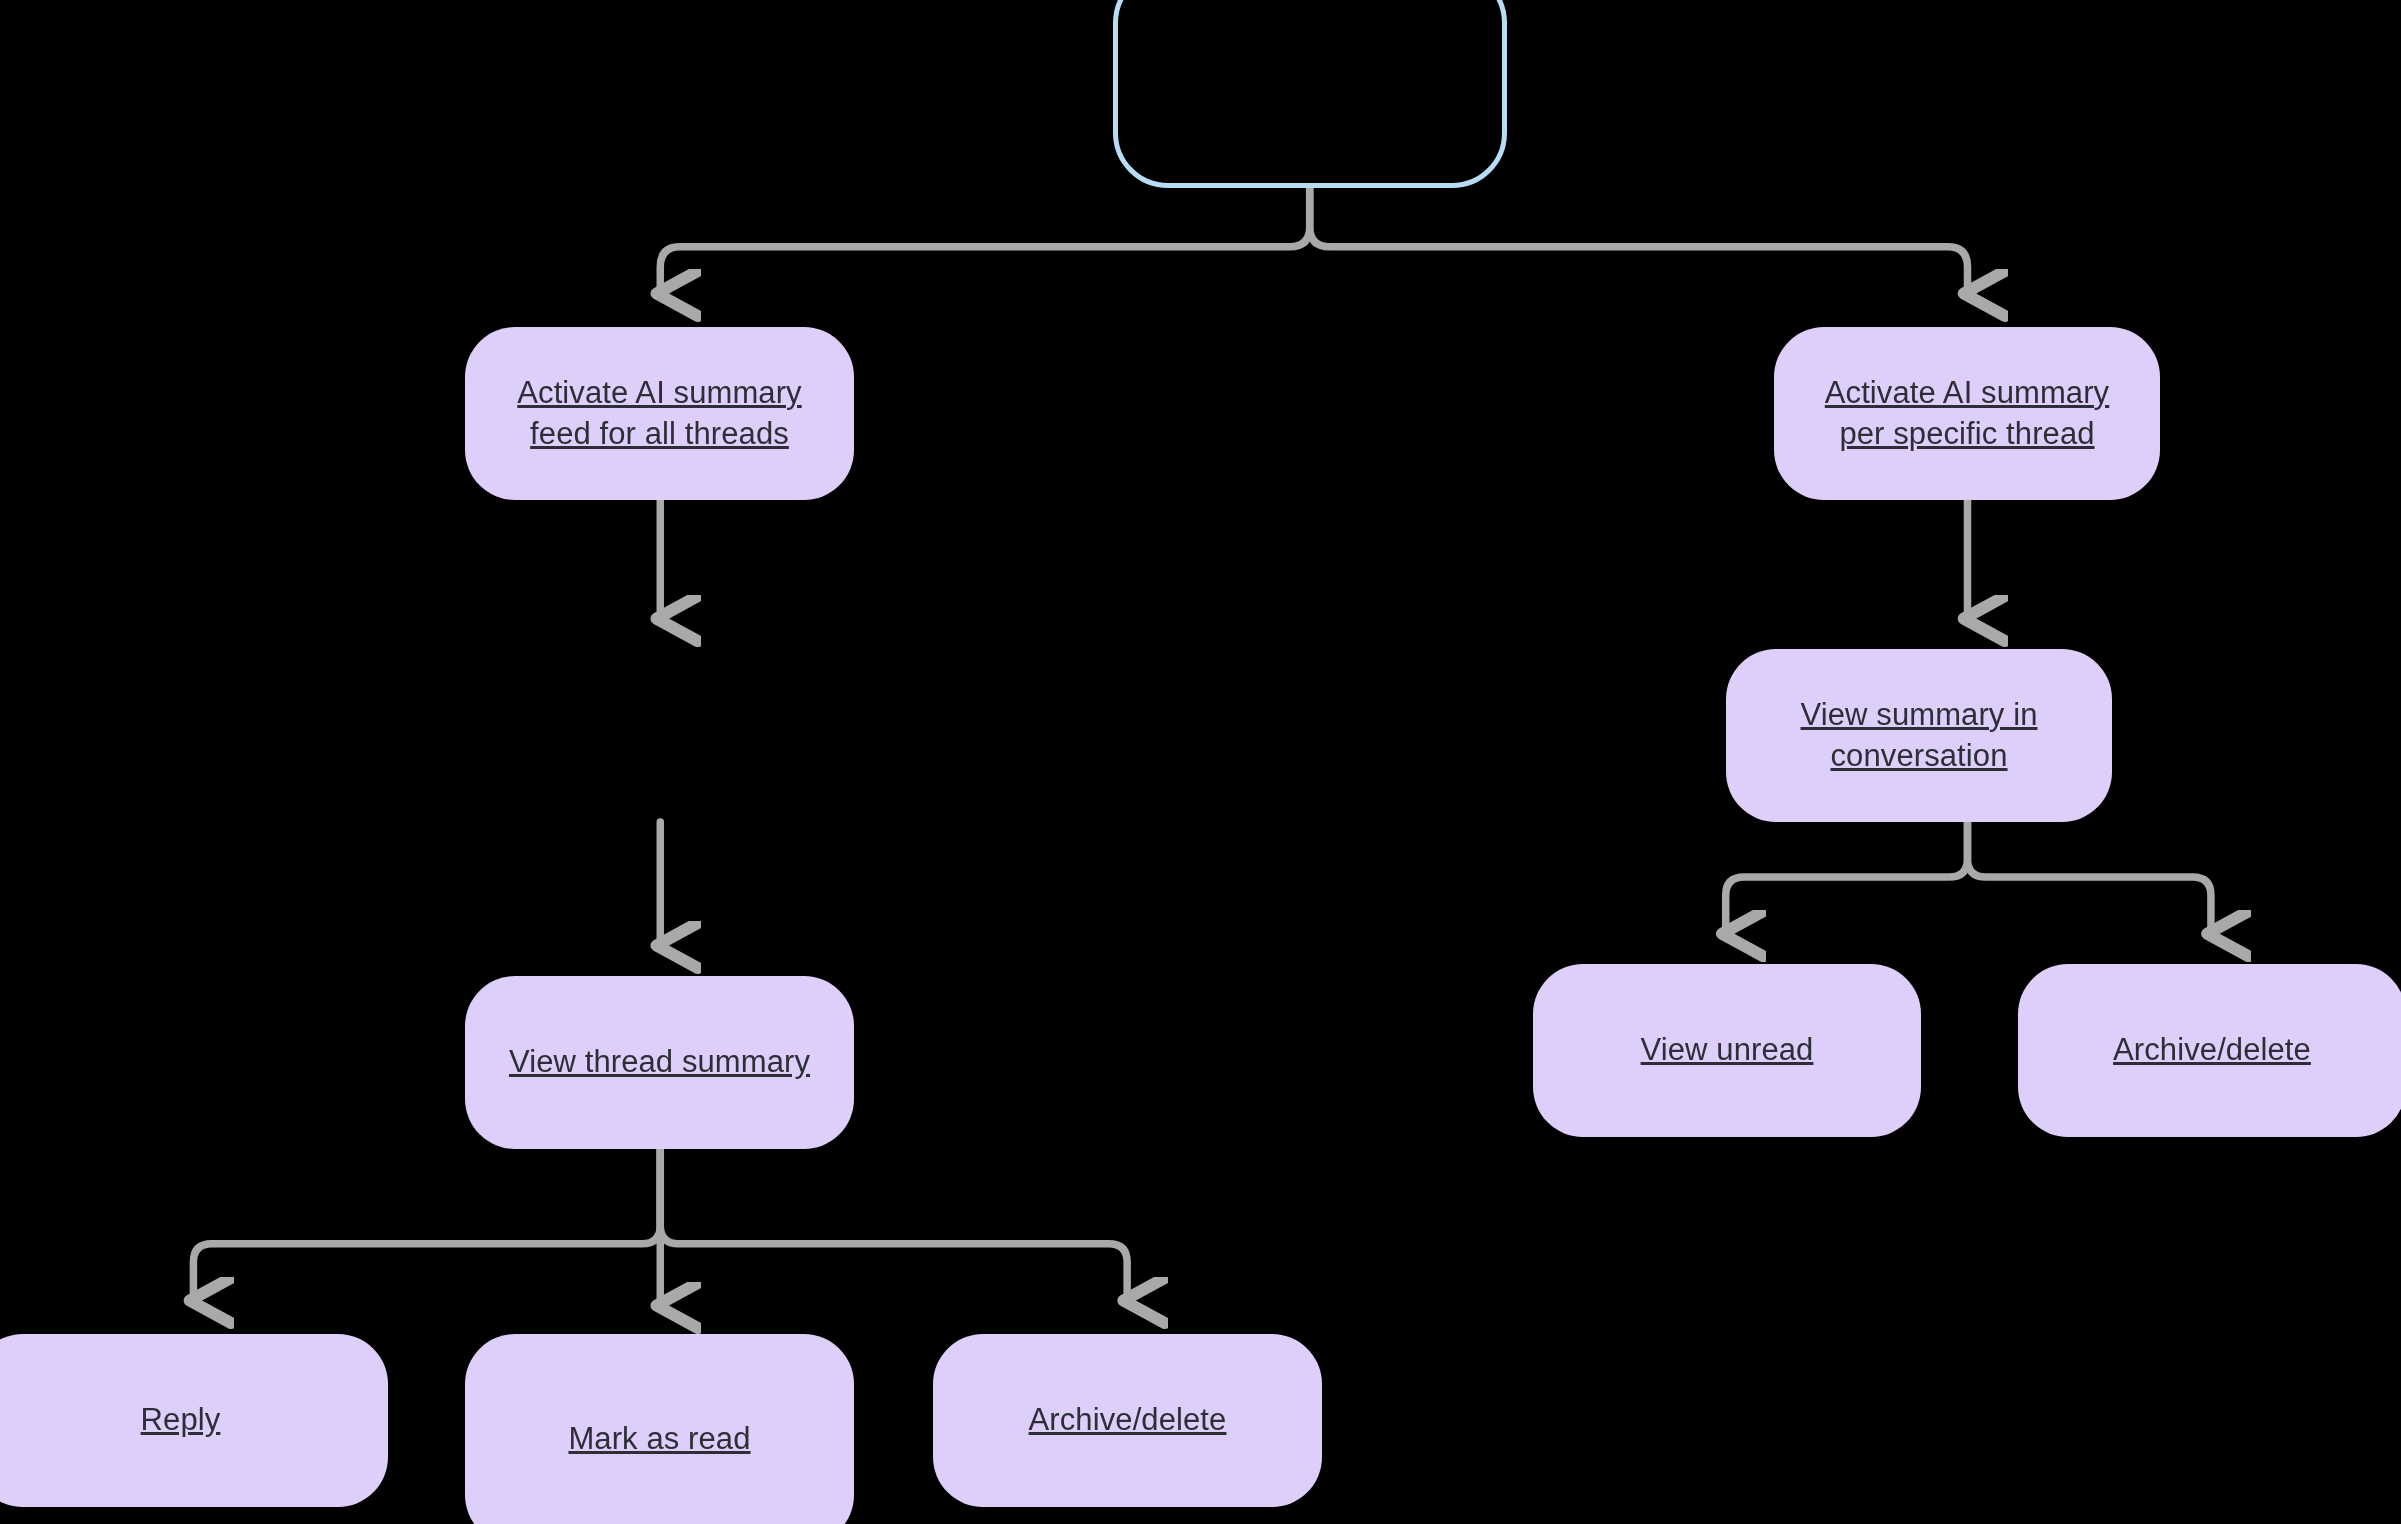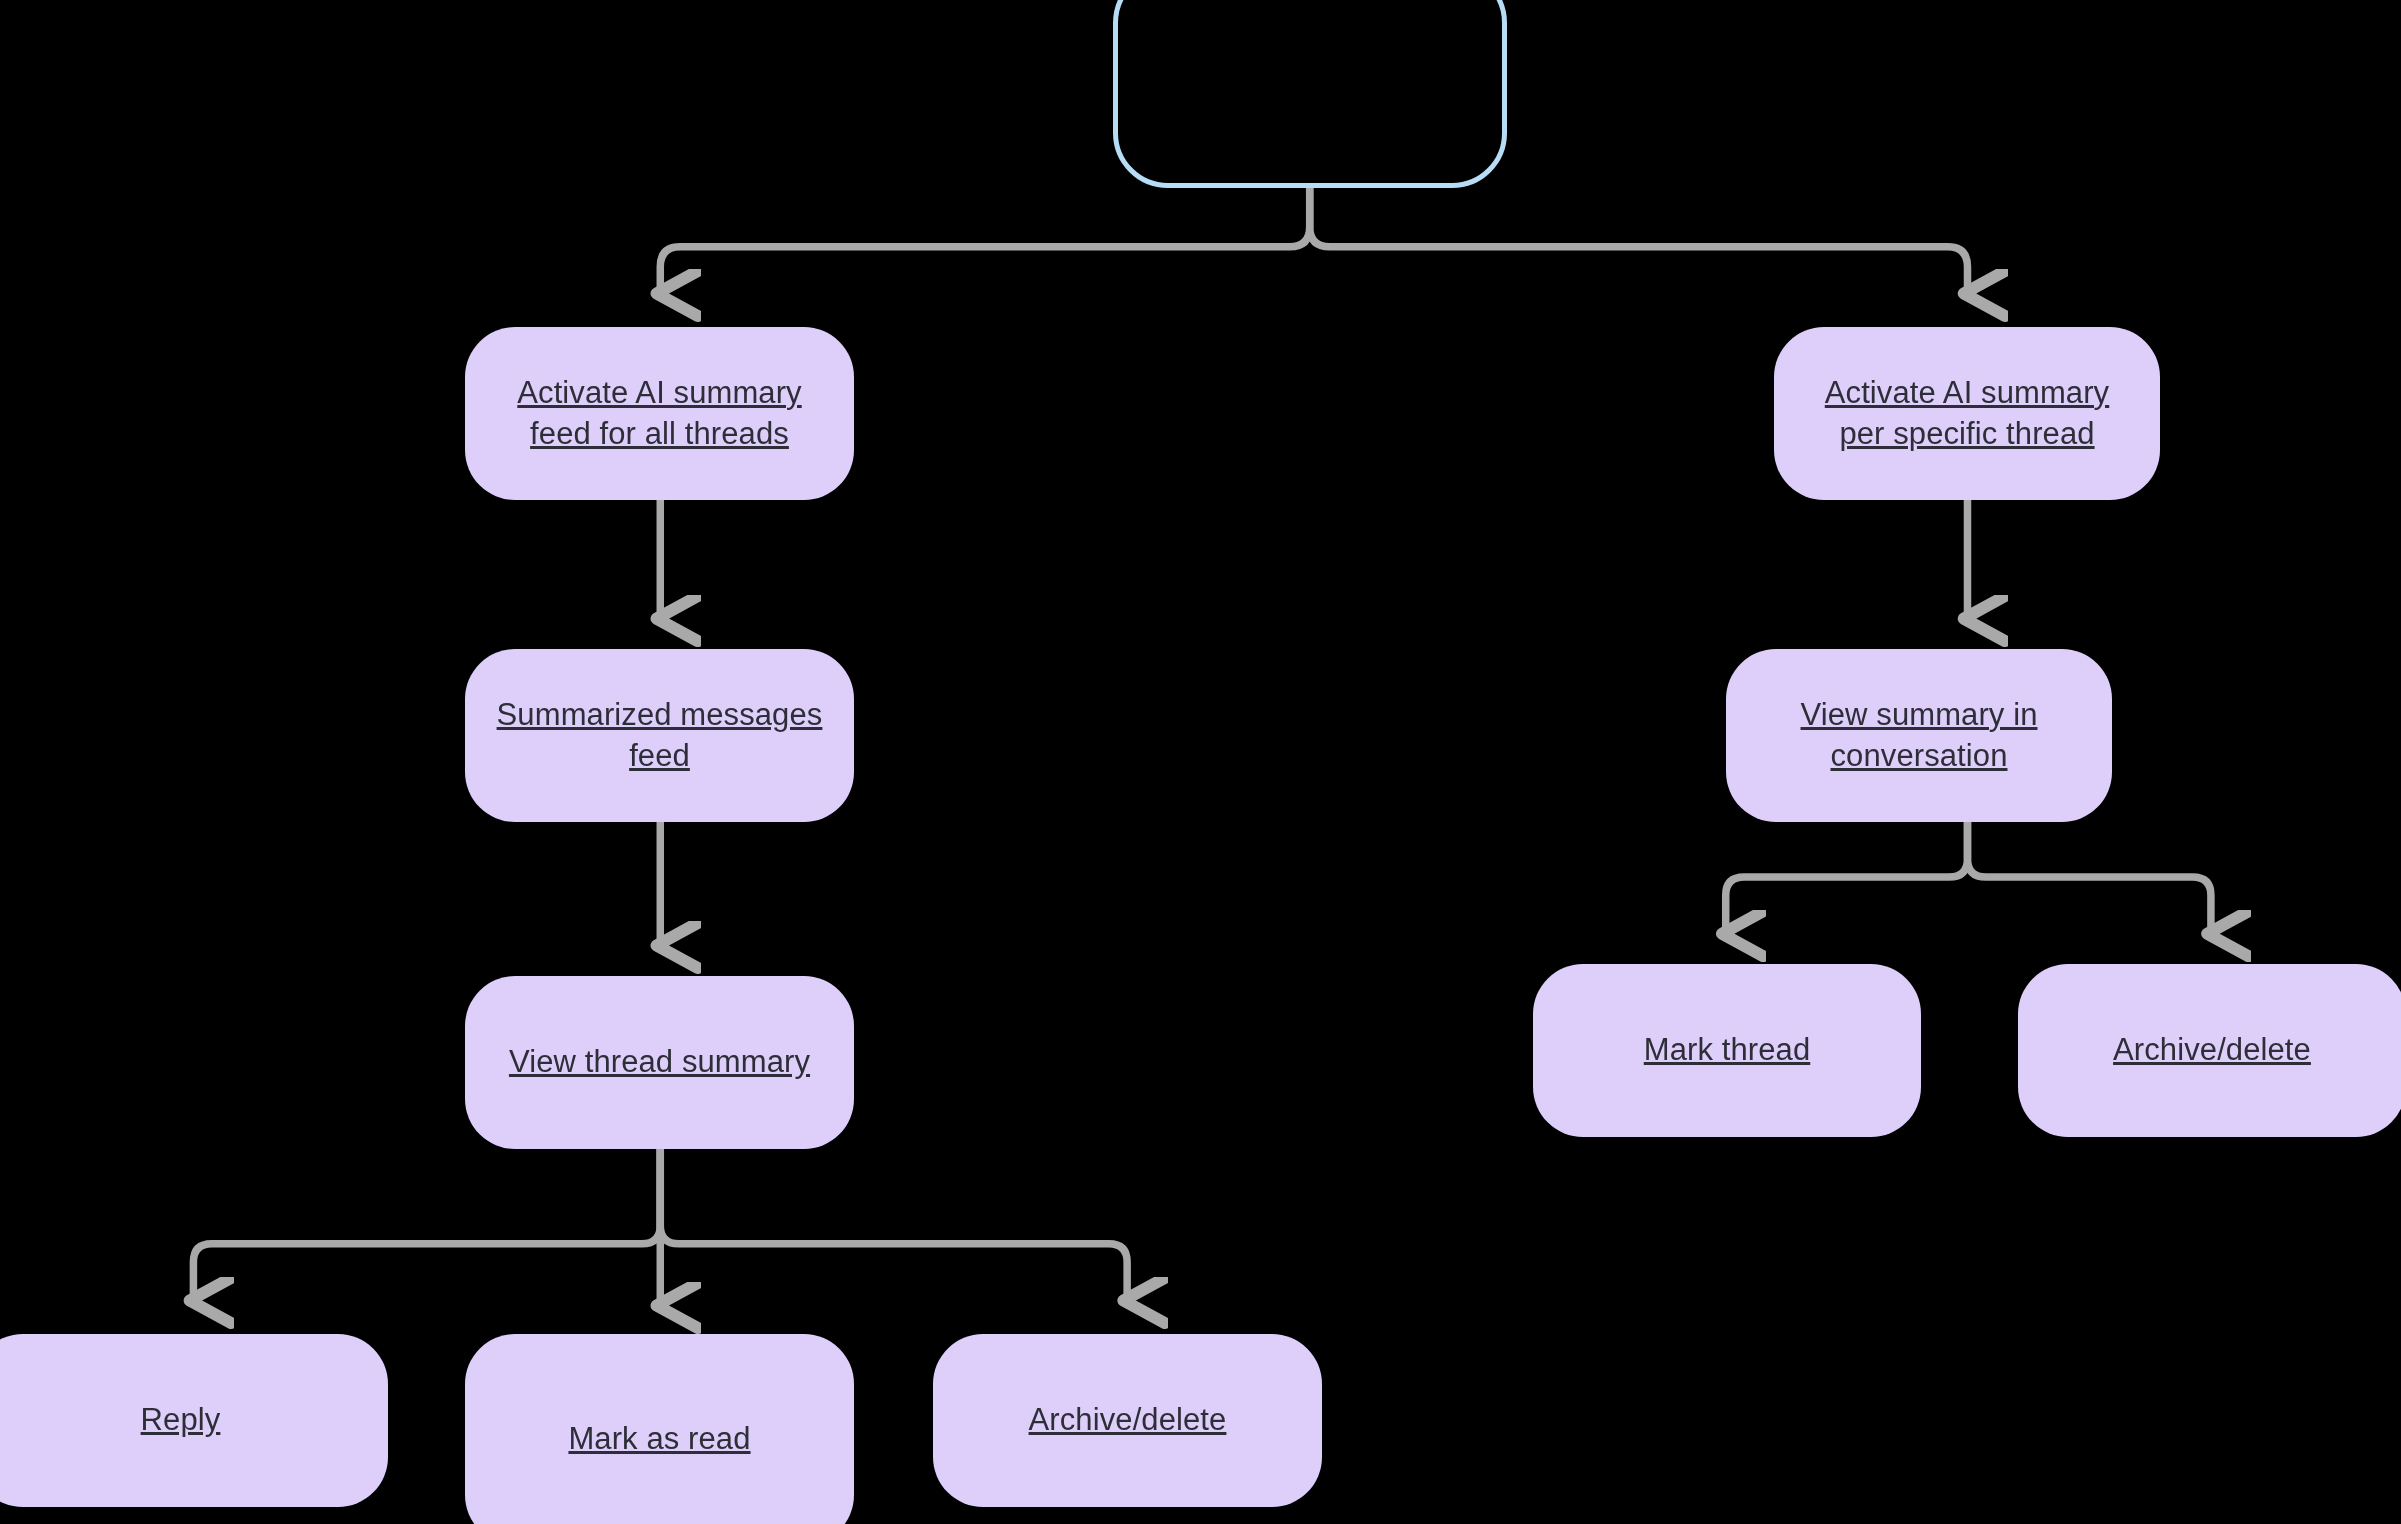--- a/index.html
+++ b/index.html
@@ -101,36 +101,32 @@
   <div class="node node-process" style="left:465px; top:327px; width:389px; height:173px;">
     <span class="node-label">Activate AI summary
 feed for all threads</span>
   </div>
 
   <div class="node node-process" style="left:1774px; top:327px; width:386px; height:173px;">
     <span class="node-label">Activate AI summary
 per specific thread</span>
   </div>
 
-  <div class="node node-process" style="left:465px; top:649px; width:389px; height:173px;">
-    <span class="node-label">Summarized messages
-feed</span>
-  </div>
 
   <div class="node node-process" style="left:1726px; top:649px; width:386px; height:173px;">
     <span class="node-label">View summary in
 conversation</span>
   </div>
 
   <div class="node node-process" style="left:465px; top:976px; width:389px; height:173px;">
     <span class="node-label">View thread summary</span>
   </div>
 
   <div class="node node-process" style="left:1533px; top:964px; width:388px; height:173px;">
-    <span class="node-label">Mark thread</span>
+    <span class="node-label">View unread</span>
   </div>
 
   <div class="node node-process" style="left:2018px; top:964px; width:388px; height:173px;">
     <span class="node-label">Archive/delete</span>
   </div>
 
   <div class="node node-process" style="left:-27px; top:1334px; width:415px; height:173px;">
     <span class="node-label">Reply</span>
   </div>
 

